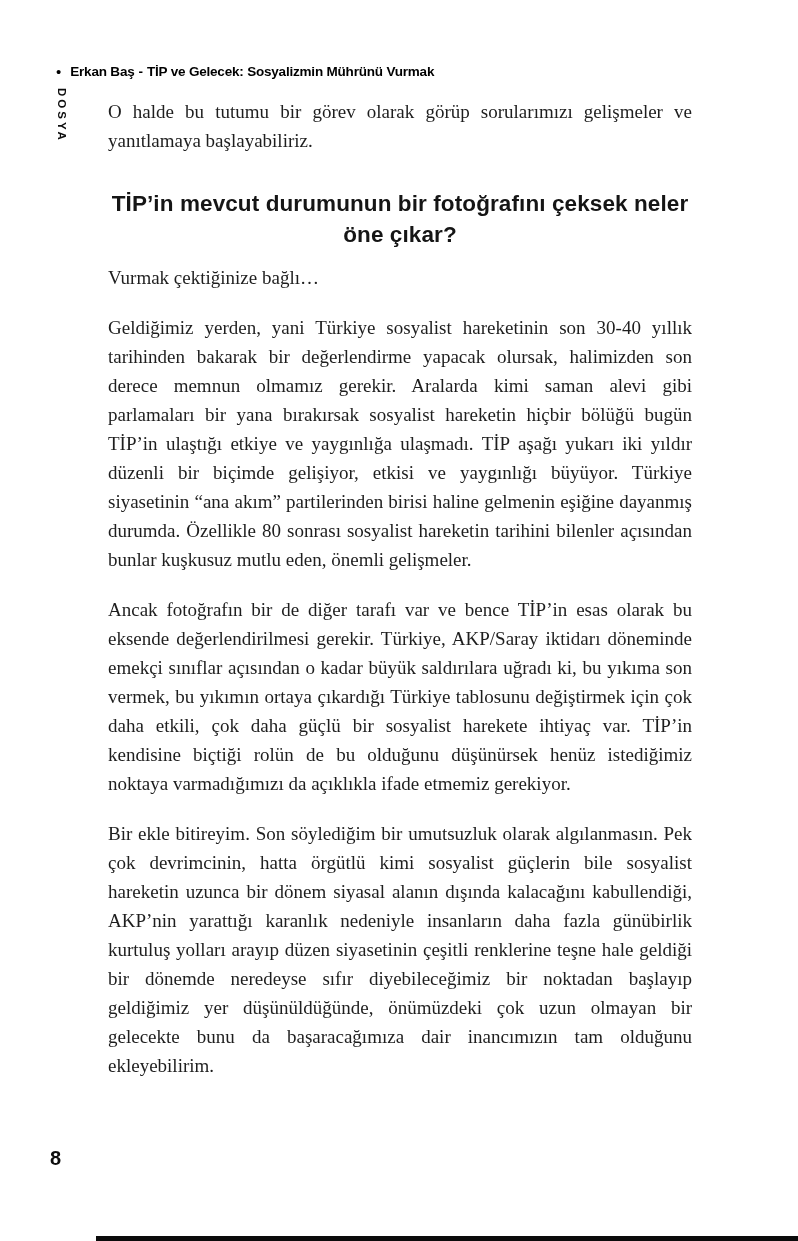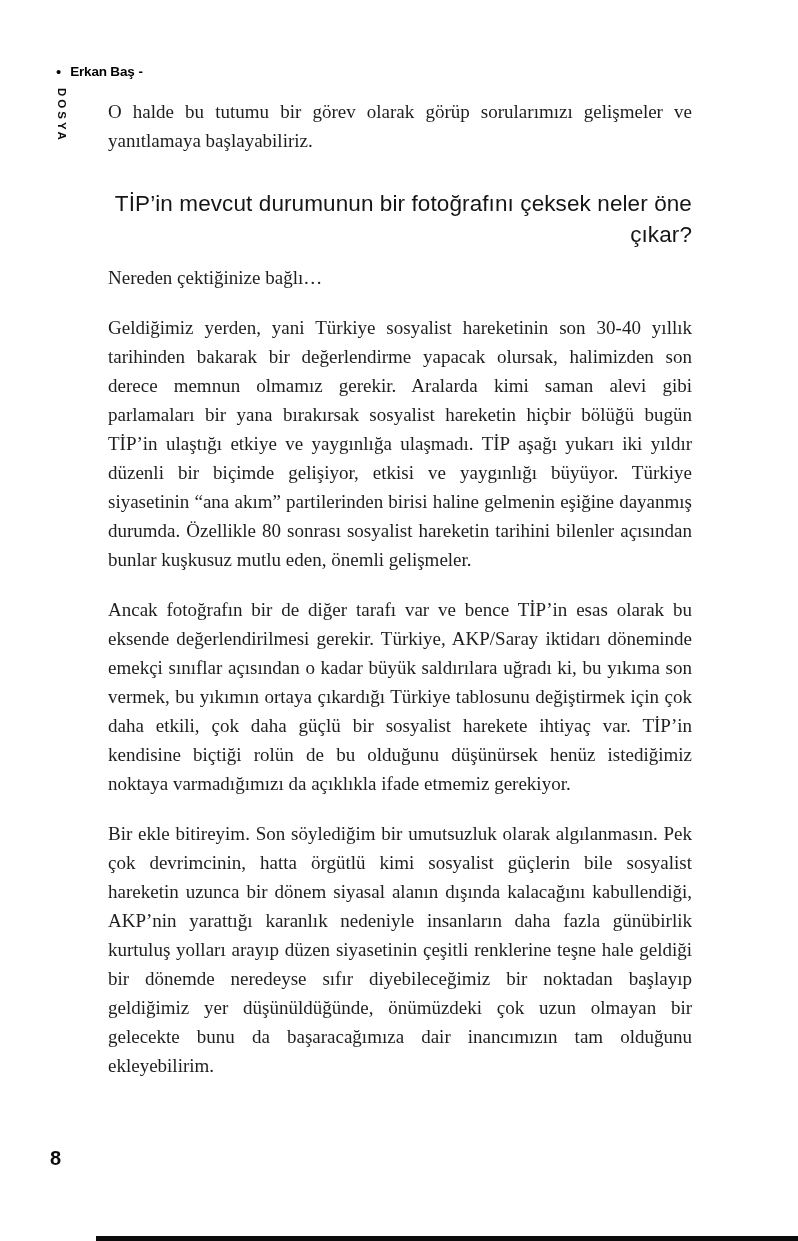--- a/index.html
+++ b/index.html
@@ -59,26 +59,26 @@
     width: 584px;
     font-size: 19px;
     line-height: 29px;
     text-align: justify;
   }
   .text-column p { margin: 0 0 21px 0; }
   .text-column p.lead { margin-bottom: 20px; }
 
   .section-heading {
     font-family: "Liberation Sans", "DejaVu Sans", sans-serif;
-    font-weight: 400;
+    font-weight: 700;
     font-size: 22.5px;
     line-height: 31px;
     letter-spacing: 0.1px;
     color: #151515;
-    text-align: right;
+    text-align: center;
     margin: 33px 0 13px 0;
   }
 
   .page-number {
     position: absolute;
     left: 50px;
     top: 1147px;
     font-family: "Liberation Sans", "DejaVu Sans", sans-serif;
     font-weight: 600;
     font-size: 20px;
@@ -96,30 +96,31 @@
 </style>
 </head>
 <body>
 
 <div class="page">
 
   <div class="running-header">
     <span class="bullet">•</span>
     <span class="author">Erkan Baş</span>
     <span class="sep">-</span>
+    <span class="book-title">TİP ve Gelecek: Sosyalizmin Mührünü Vurmak</span>
   </div>
 
   <div class="dossier-tag">DOSYA</div>
 
   <div class="text-column">
     <p class="lead">O halde bu tutumu bir görev olarak görüp sorularımızı gelişmeler ve yanıtlamaya başlayabiliriz.</p>
 
     <h2 class="section-heading">TİP’in mevcut durumunun bir fotoğrafını çeksek neler öne çıkar?</h2>
 
-    <p>Nereden çektiğinize bağlı…</p>
+    <p>Vurmak çektiğinize bağlı…</p>
     <p>Geldiğimiz yerden, yani Türkiye sosyalist hareketinin son 30-40 yıllık tarihinden bakarak bir değerlendirme yapacak olursak, halimizden son derece memnun olmamız gerekir. Aralarda kimi saman alevi gibi parlamaları bir yana bırakırsak sosyalist hareketin hiçbir bölüğü bugün TİP’in ulaştığı etkiye ve yaygınlığa ulaşmadı. TİP aşağı yukarı iki yıldır düzenli bir biçimde gelişiyor, etkisi ve yaygınlığı büyüyor. Türkiye siyasetinin “ana akım” partilerinden birisi haline gelmenin eşiğine dayanmış durumda. Özellikle 80 sonrası sosyalist hareketin tarihini bilenler açısından bunlar kuşkusuz mutlu eden, önemli gelişmeler.</p>
     <p>Ancak fotoğrafın bir de diğer tarafı var ve bence TİP’in esas olarak bu eksende değerlendirilmesi gerekir. Türkiye, AKP/Saray iktidarı döneminde emekçi sınıflar açısından o kadar büyük saldırılara uğradı ki, bu yıkıma son vermek, bu yıkımın ortaya çıkardığı Türkiye tablosunu değiştirmek için çok daha etkili, çok daha güçlü bir sosyalist harekete ihtiyaç var. TİP’in kendisine biçtiği rolün de bu olduğunu düşünürsek henüz istediğimiz noktaya varmadığımızı da açıklıkla ifade etmemiz gerekiyor.</p>
     <p>Bir ekle bitireyim. Son söylediğim bir umutsuzluk olarak algılanmasın. Pek çok devrimcinin, hatta örgütlü kimi sosyalist güçlerin bile sosyalist hareketin uzunca bir dönem siyasal alanın dışında kalacağını kabullendiği, AKP’nin yarattığı karanlık nedeniyle insanların daha fazla günübirlik kurtuluş yolları arayıp düzen siyasetinin çeşitli renklerine teşne hale geldiği bir dönemde neredeyse sıfır diyebileceğimiz bir noktadan başlayıp geldiğimiz yer düşünüldüğünde, önümüzdeki çok uzun olmayan bir gelecekte bunu da başaracağımıza dair inancımızın tam olduğunu ekleyebilirim.</p>
   </div>
 
   <div class="page-number">8</div>
 
   <div class="bottom-edge"></div>
 
 </div>

